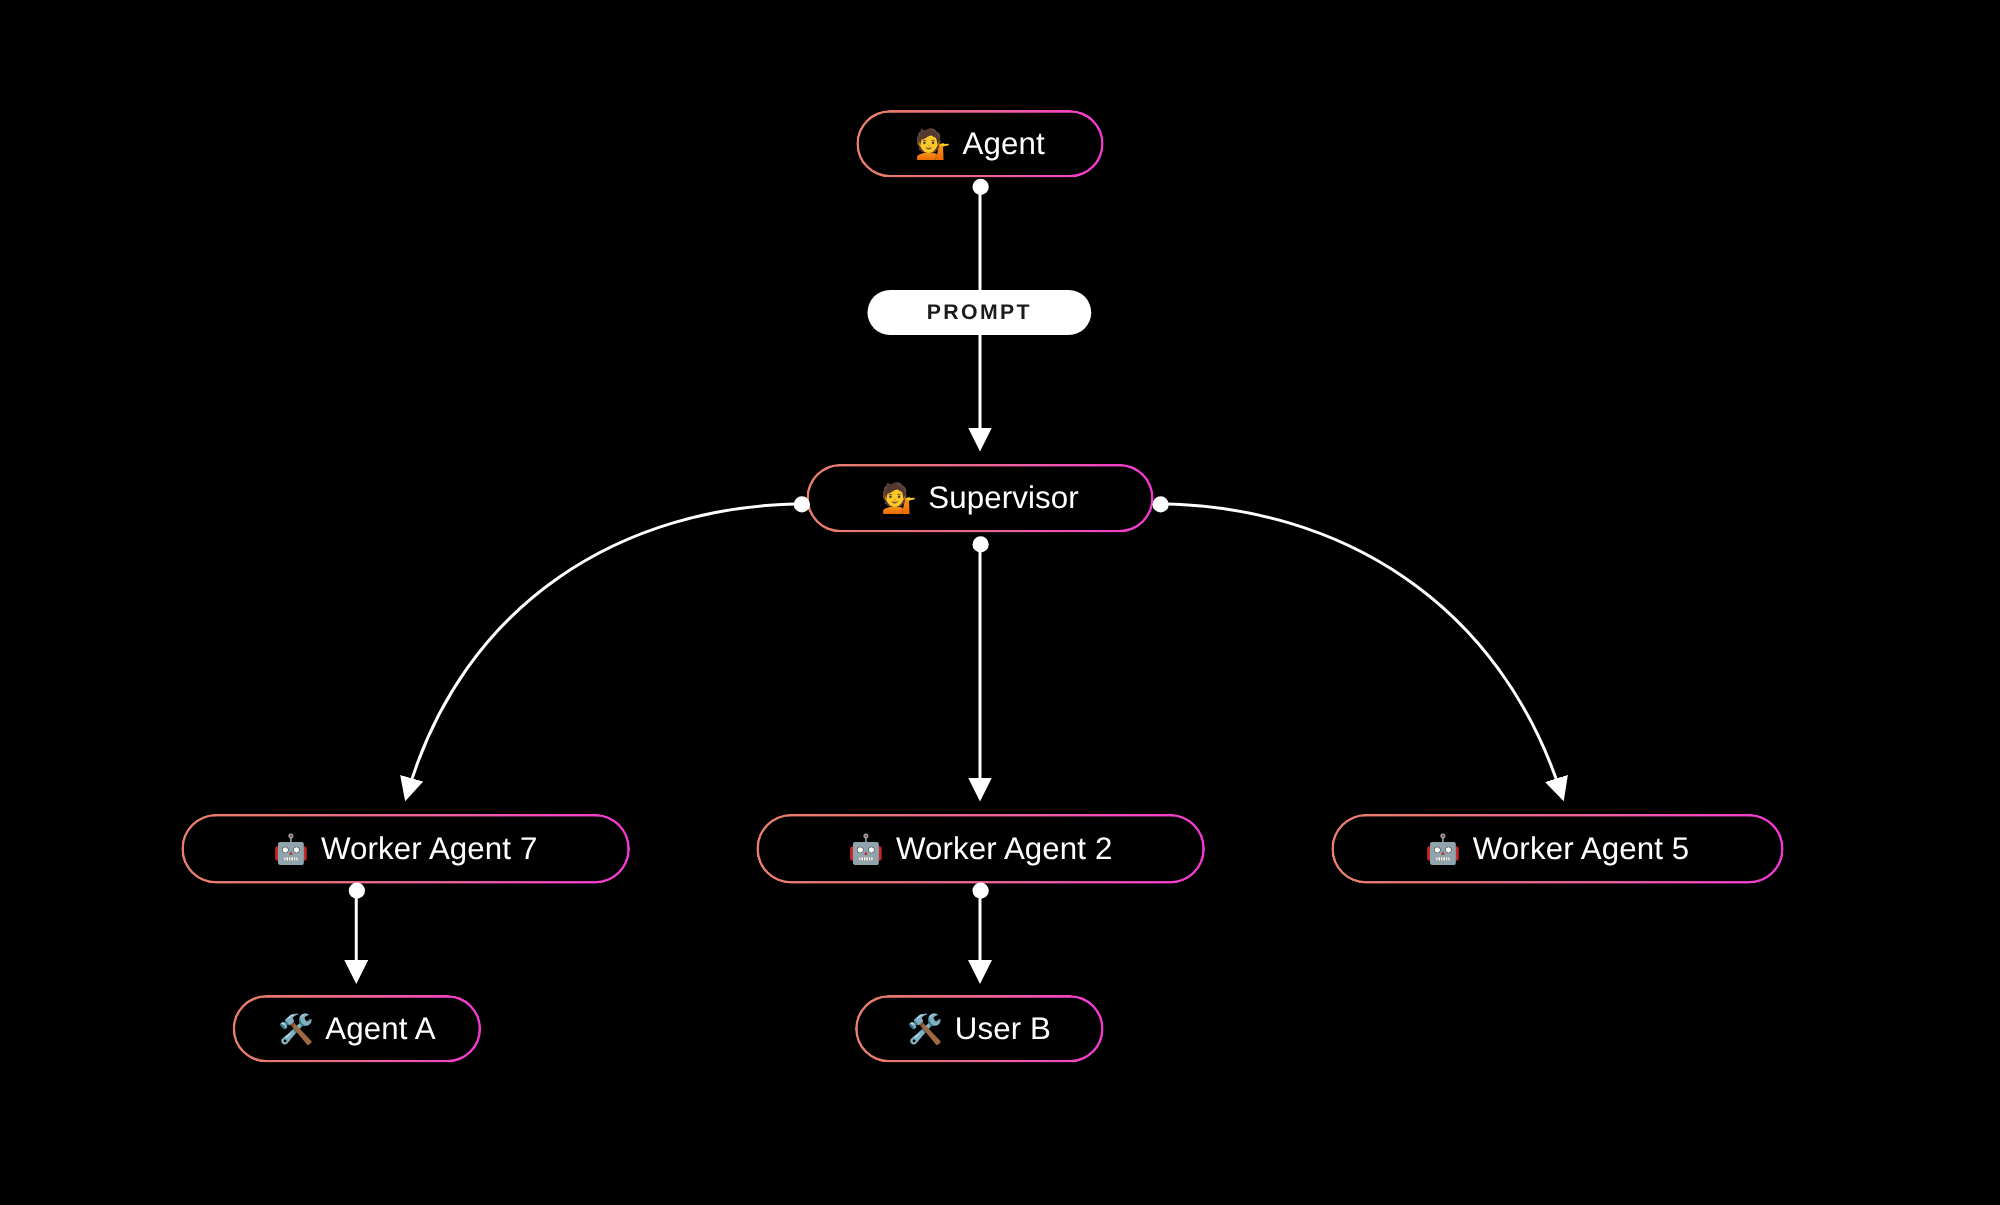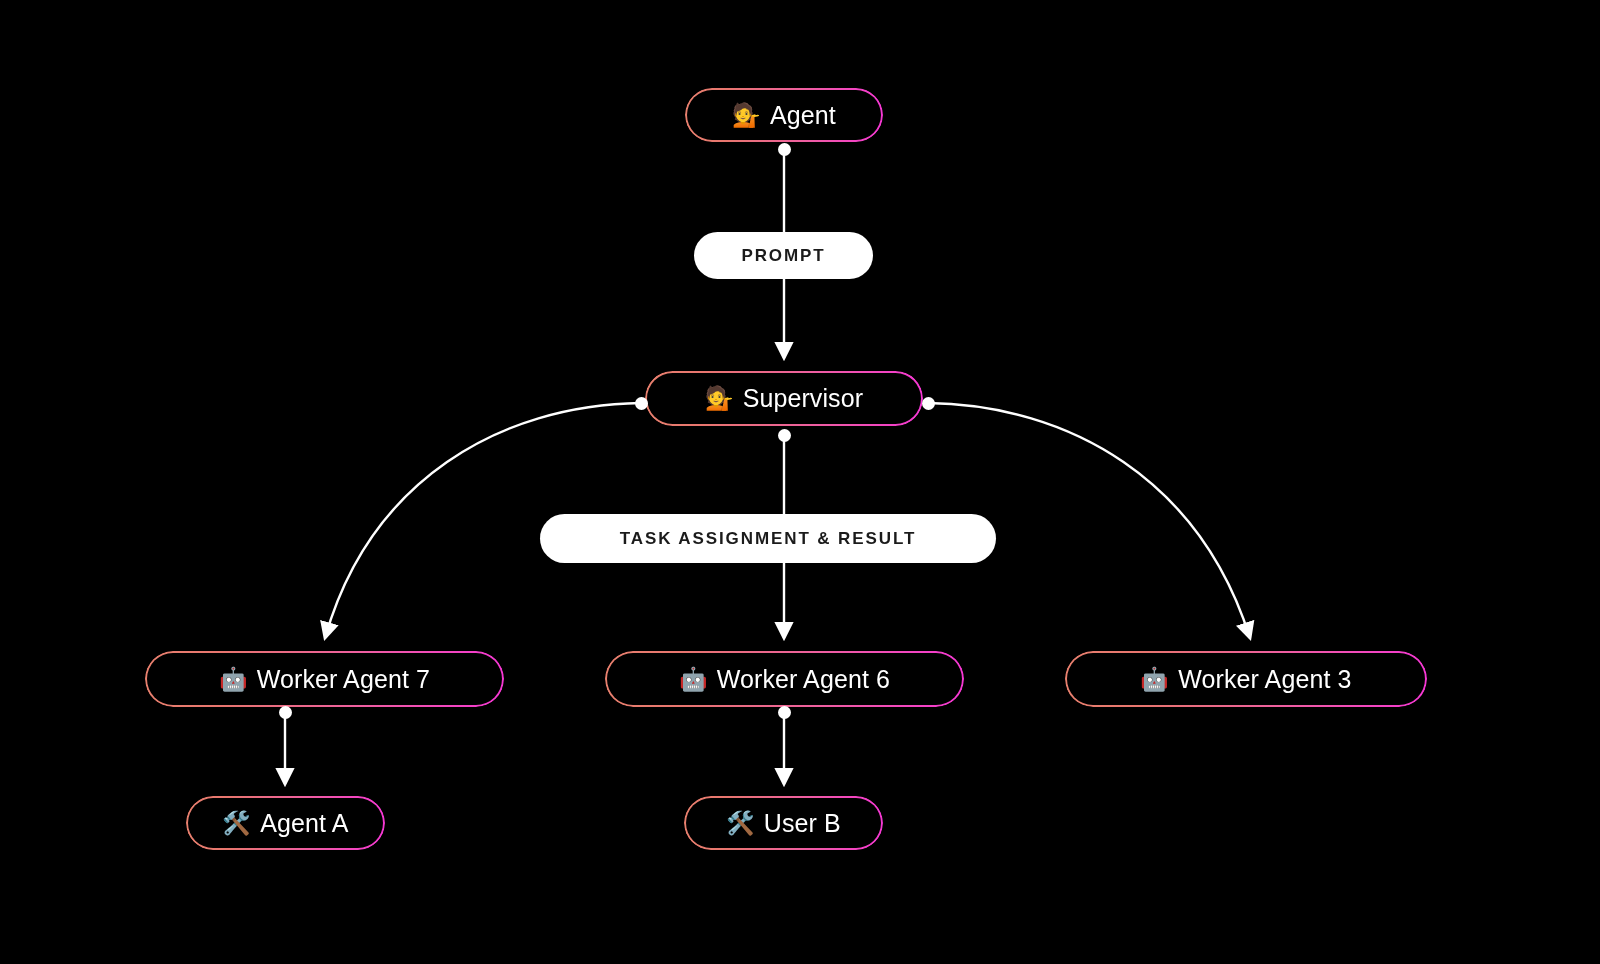--- a/index.html
+++ b/index.html
@@ -137,52 +137,49 @@
   <div class="node" style="left:145px; top:651px; width:359px; height:56px;">
     <span class="node-inner">
       <span class="node-emoji">🤖</span>
       <span class="node-label">Worker Agent 7</span>
     </span>
   </div>
 
   <div class="node" style="left:605px; top:651px; width:359px; height:56px;">
     <span class="node-inner">
       <span class="node-emoji">🤖</span>
-      <span class="node-label">Worker Agent 6</span>
+      <span class="node-label">Worker Agent 2</span>
     </span>
   </div>
 
   <div class="node" style="left:1065px; top:651px; width:362px; height:56px;">
     <span class="node-inner">
       <span class="node-emoji">🤖</span>
-      <span class="node-label">Worker Agent 3</span>
+      <span class="node-label">Worker Agent 5</span>
     </span>
   </div>
 
   <div class="node" style="left:186px; top:796px; width:199px; height:54px;">
     <span class="node-inner">
       <span class="node-emoji">🛠️</span>
       <span class="node-label">Agent A</span>
     </span>
   </div>
 
   <div class="node" style="left:684px; top:796px; width:199px; height:54px;">
     <span class="node-inner">
       <span class="node-emoji">🛠️</span>
       <span class="node-label">User B</span>
     </span>
   </div>
 
-  <div class="edge-label" style="left:694px; top:232px; width:179px; height:47px;">
+  <div class="edge-label" style="left:694px; top:232px; width:179px; height:36px;">
     <span>PROMPT</span>
   </div>
 
-  <div class="edge-label" style="left:540px; top:514px; width:456px; height:49px;">
-    <span>TASK ASSIGNMENT &amp; RESULT</span>
-  </div>
 
   <div class="dot" style="left:777.5px; top:142.5px;"></div>
   <div class="dot" style="left:634.5px; top:396.5px;"></div>
   <div class="dot" style="left:921.5px; top:396.5px;"></div>
   <div class="dot" style="left:777.5px; top:428.5px;"></div>
   <div class="dot" style="left:278.5px; top:705.5px;"></div>
   <div class="dot" style="left:777.5px; top:705.5px;"></div>
 
 </div>
 

